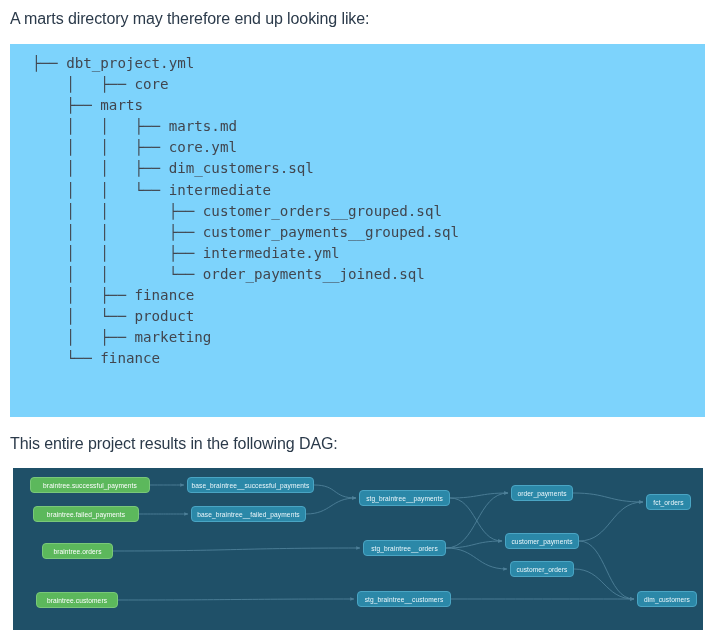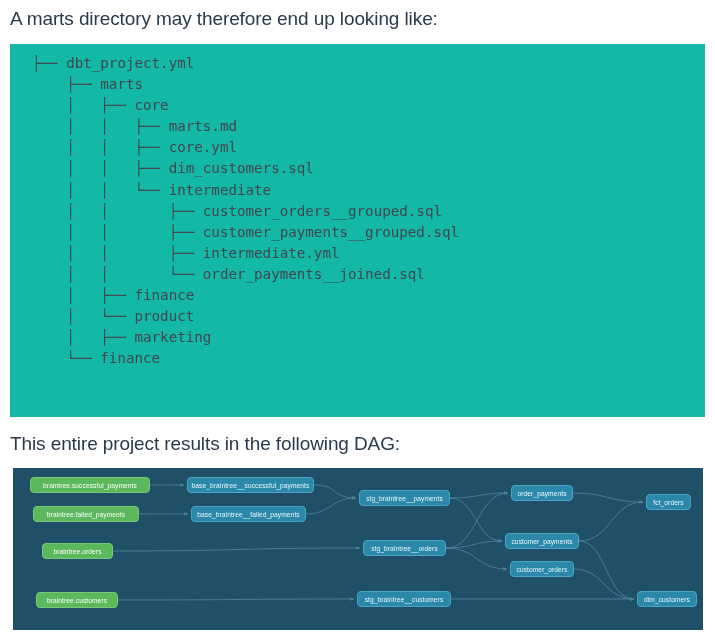--- a/index.html
+++ b/index.html
@@ -11,36 +11,36 @@
     width: 715px;
     height: 640px;
     position: relative;
     font-family: "Liberation Sans", sans-serif;
     color: #2c3e50;
     overflow: hidden;
   }
   .intro-text {
     position: absolute;
     left: 10px;
-    font-size: 19px;
+    font-size: 16px;
     line-height: 16px;
     color: #2b3a4a;
     letter-spacing: -0.1px;
     white-space: nowrap;
   }
   #intro-1 { top: 11px; }
   #intro-2 { top: 436px; }
 
   .code-block {
     position: absolute;
     left: 10px;
     top: 44px;
     width: 695px;
     height: 373px;
-    background: #14b8a6;
+    background: #7dd3fc;
     box-sizing: border-box;
     padding: 9px 0 0 22px;
     overflow: hidden;
   }
   .code-line {
     font-family: "DejaVu Sans Mono", "Liberation Mono", monospace;
     font-size: 14.2px;
     line-height: 21.1px;
     color: #41464f;
     white-space: pre;
@@ -90,22 +90,22 @@
   }
 </style>
 </head>
 <body>
 
 <div class="intro-text" id="intro-1">A marts directory may therefore end up looking like:</div>
 
 <div class="code-block">
   <div id="code-lines">
       <div class="code-line">├── dbt_project.yml</div>
+      <div class="code-line">    │   ├── core</div>
       <div class="code-line">    ├── marts</div>
-      <div class="code-line">    │   ├── core</div>
       <div class="code-line">    │   │   ├── marts.md</div>
       <div class="code-line">    │   │   ├── core.yml</div>
       <div class="code-line">    │   │   ├── dim_customers.sql</div>
       <div class="code-line">    │   │   └── intermediate</div>
       <div class="code-line">    │   │       ├── customer_orders__grouped.sql</div>
       <div class="code-line">    │   │       ├── customer_payments__grouped.sql</div>
       <div class="code-line">    │   │       ├── intermediate.yml</div>
       <div class="code-line">    │   │       └── order_payments__joined.sql</div>
       <div class="code-line">    │   ├── finance</div>
       <div class="code-line">    │   └── product</div>

